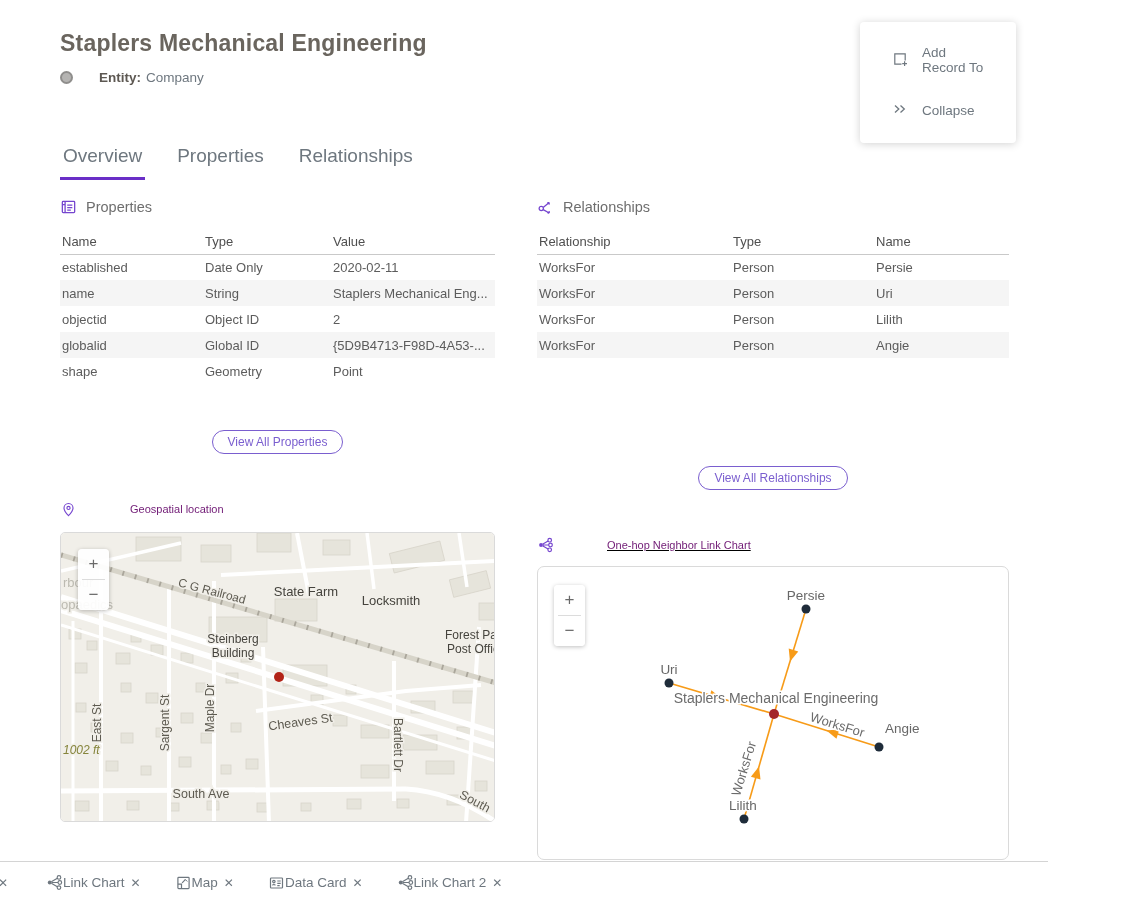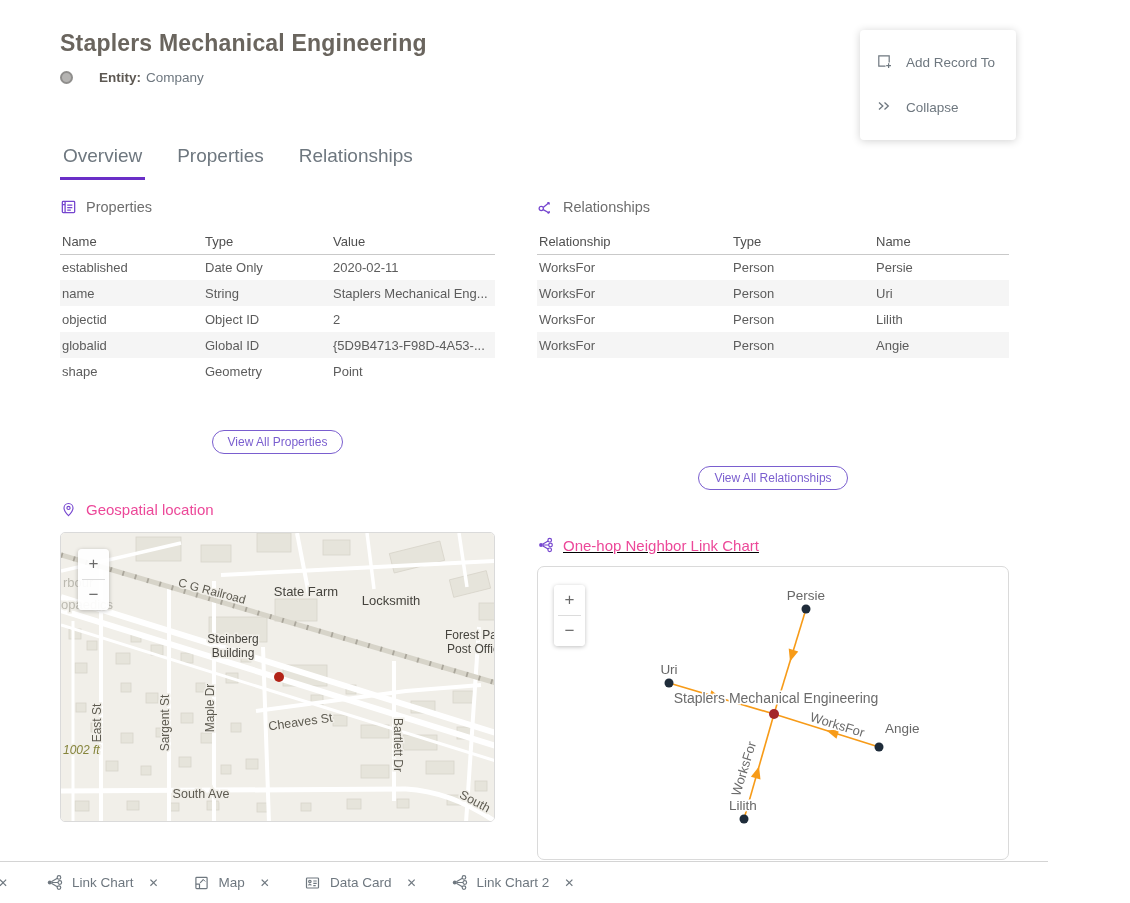--- a/index.html
+++ b/index.html
@@ -8,39 +8,39 @@
 
   
   .header { position:absolute; left:60px; top:30px; }
   .title { font-size:23px; font-weight:700; color:#6a655e; letter-spacing:.2px; }
   .entity-row { margin-top:13px; display:flex; align-items:center; font-size:13.5px; }
   .entity-dot { width:13px; height:13px; border-radius:50%; background:#b5b4b2; border:2px solid #8f8e8c; margin-right:10px; }
   .entity-label { font-weight:700; color:#5d5852; margin-right:5px;padding-left:16px; }
   .entity-value { color:#6e777f; }
 
   
-  .menu { position:absolute; right:32px; top:30px; width:156px; background:#fff; border-radius:4px;
-          box-shadow:0 1px 8px rgba(0,0,0,.18); padding:10px 0; }
+  .menu { position:absolute; right:32px; top:22px; width:156px; background:#fff; border-radius:4px;
+          box-shadow:0 1px 8px rgba(0,0,0,.18); padding:10px 16px; }
   .menu-item { display:flex; align-items:center; gap:14px; padding:13px 16px; color:#6e777f; font-size:13.5px; cursor:pointer; }
   .menu-item svg { flex:0 0 16px; }
 
   
   .tabs { position:absolute; left:60px; top:143px; display:flex; gap:29px; }
   .tab { font-size:19px; color:#6e777f; padding:2px 3px 10px 3px; cursor:pointer; }
   .tab.active { border-bottom:3px solid #6a2ec7; }
 
   
   .col { position:absolute; top:198px; }
   .col-left { left:60px; width:435px; }
   .col-right { left:537px; width:472px; }
 
   .section-header { display:flex; align-items:center; gap:9px; height:18px; }
   .section-header svg { flex:0 0 17px; }
   .section-title { font-size:14.5px; color:#6e6e6e; }
-  .small-header .section-title { font-size:15px; color:#ec4899; }
+  .small-header .section-title { font-size:11px; color:#701a75;margin-left:44px; }
 
   table.grid { border-collapse:collapse; width:100%; margin-top:14px; table-layout:fixed; }
   table.grid th { text-align:left; font-weight:400; font-size:13px; color:#4f4f4f; height:24px;
                   border-bottom:1px solid #c9c9c9; padding:0 2px; }
   table.grid td { font-size:13px; color:#5c5c5c; height:26px; padding:0 2px; white-space:nowrap; overflow:hidden; }
   table.grid tr.stripe td { background:#f5f5f5; }
   td.link, a.cell-link { color:#8168c9; text-decoration:none; cursor:pointer; }
 
   .btn-row { text-align:center; }
   .col-left .btn-row { margin-top:46px; }
@@ -57,21 +57,21 @@
 
   .zoom-ctl { position:absolute; left:17px; top:16px; width:31px; background:rgba(255,255,255,.93);
               border-radius:4px; box-shadow:0 1px 4px rgba(0,0,0,.25); z-index:5; }
   .zoom-btn { height:30px; display:flex; align-items:center; justify-content:center; font-size:17px; color:#6a6a6a; cursor:pointer; }
   .zoom-divider { height:1px; background:#dcdcdc; margin:0 4px; }
 
   
   .bottom-bar { position:absolute; left:0; bottom:0; width:1130px; height:42px; background:#fff;
                 border-top:1px solid #d4d4d4; display:flex; align-items:center; }
   .clipped-close { color:#6e777f; font-size:12px; margin-left:-2px; width:14px; cursor:pointer; }
-  .b-tab { display:flex; align-items:center; gap:9px; margin-left:34px; color:#6e777f; font-size:13.5px; cursor:pointer; }
+  .b-tab { display:flex; align-items:center; margin-left:34px; color:#6e777f; font-size:13.5px; cursor:pointer; }
   .b-tab svg { flex:0 0 17px; }
   .b-close { font-size:12px; color:#6e777f; margin-left:6px; cursor:pointer; }
 
   svg text { font-family:"Liberation Sans", sans-serif; }
 </style>
 </head>
 <body>
 
 <div class="page">
 

